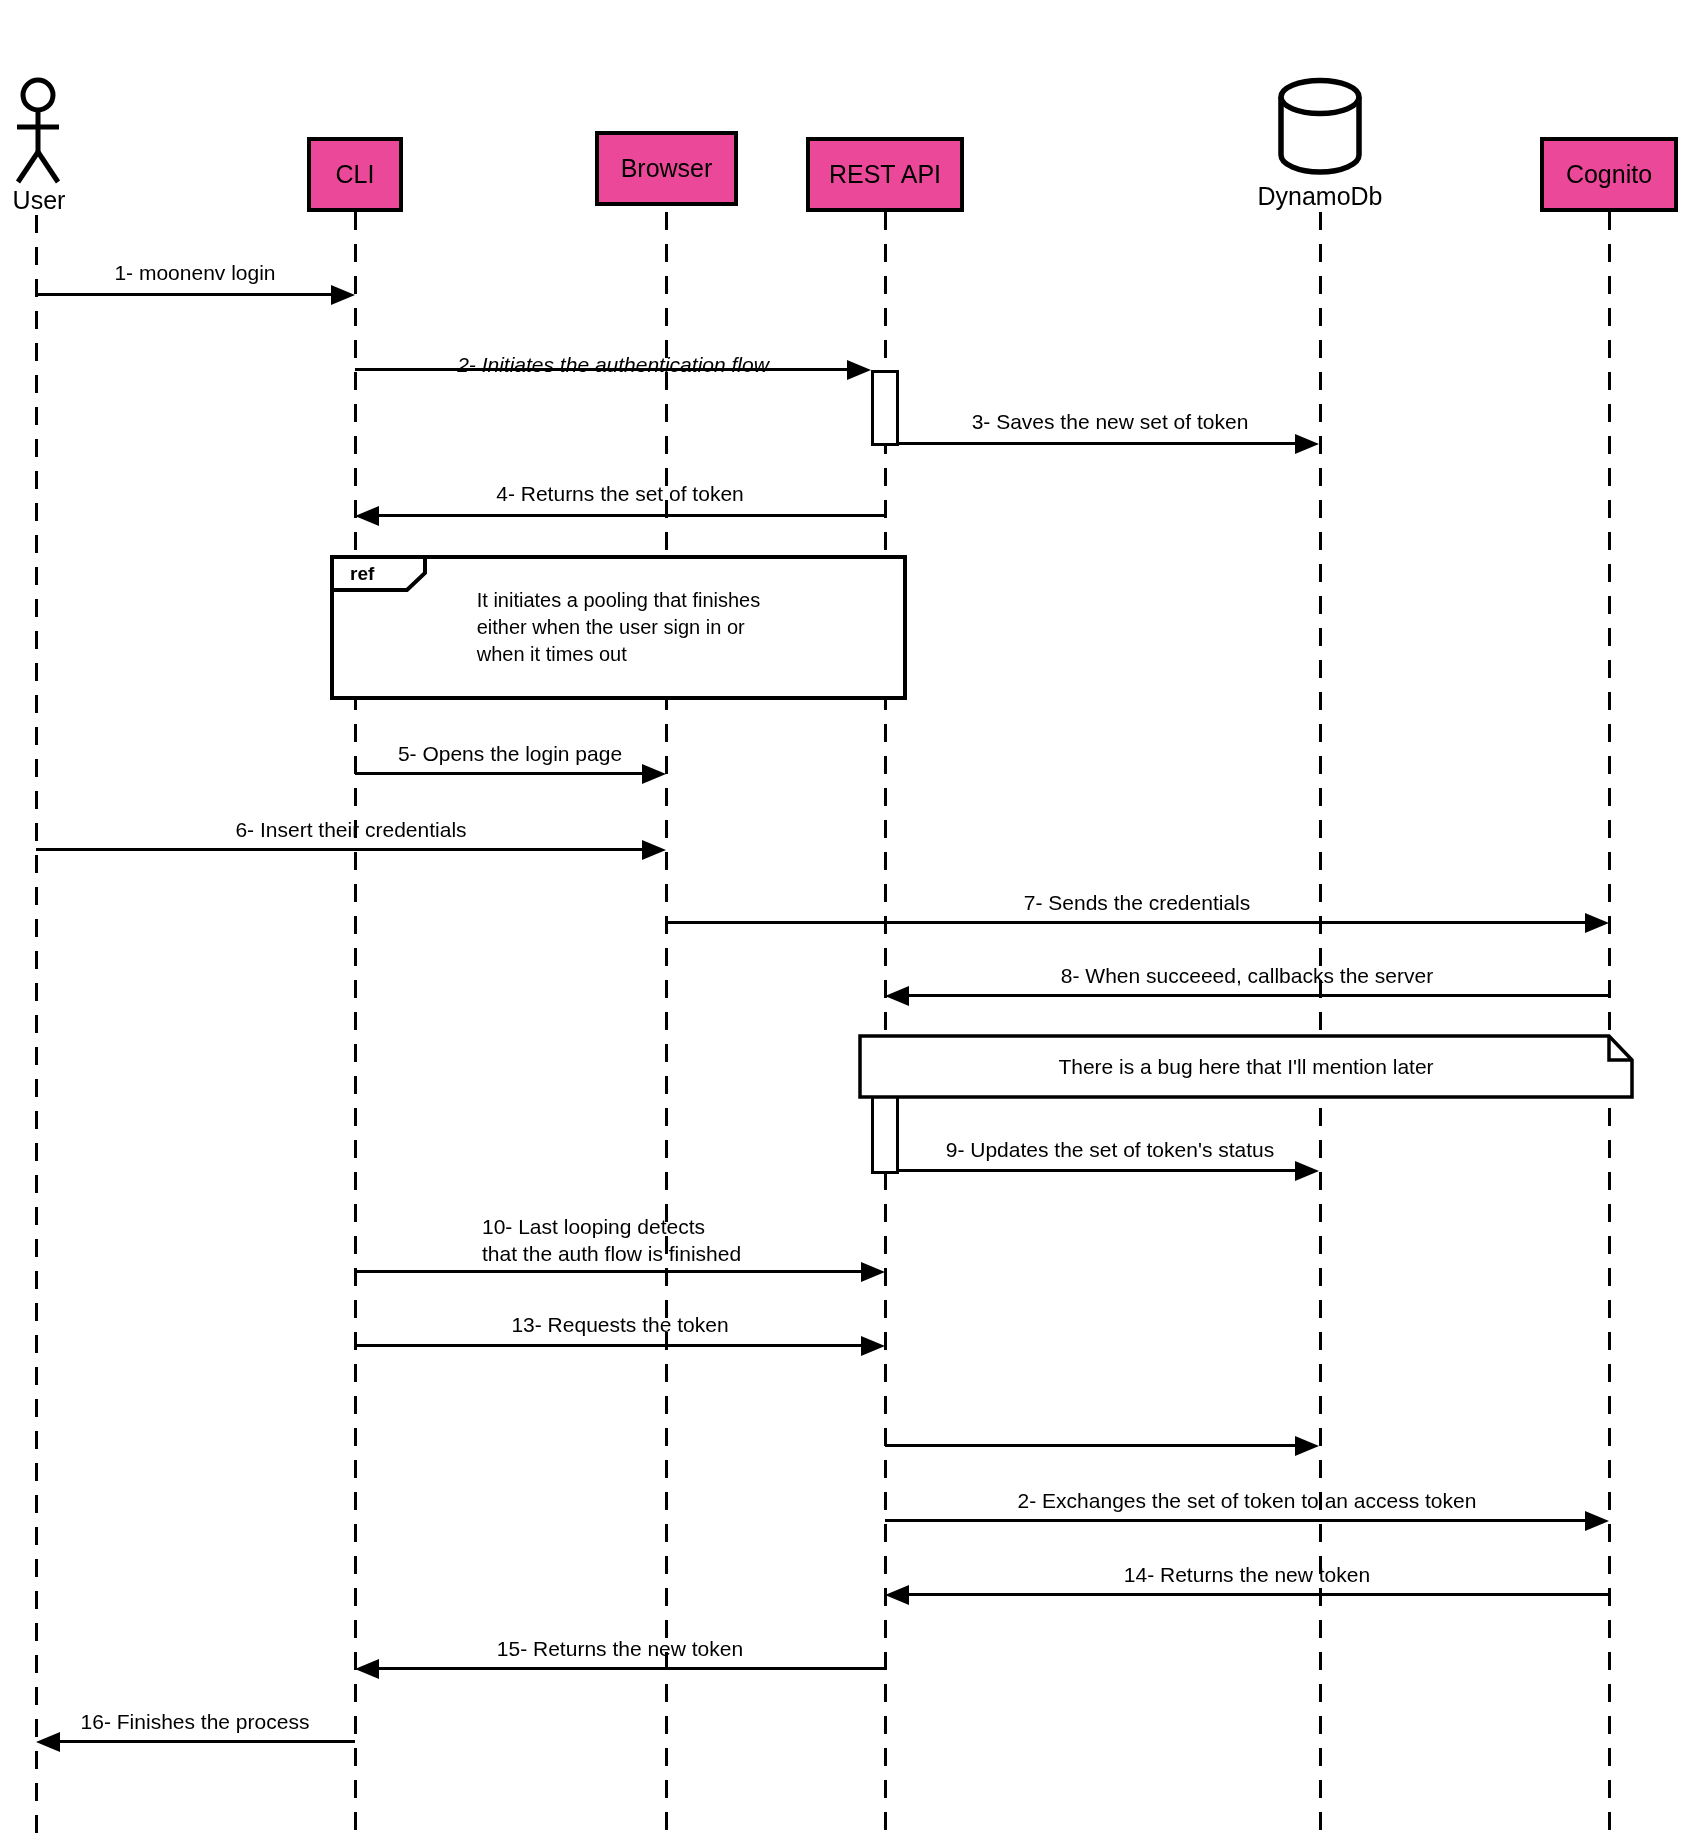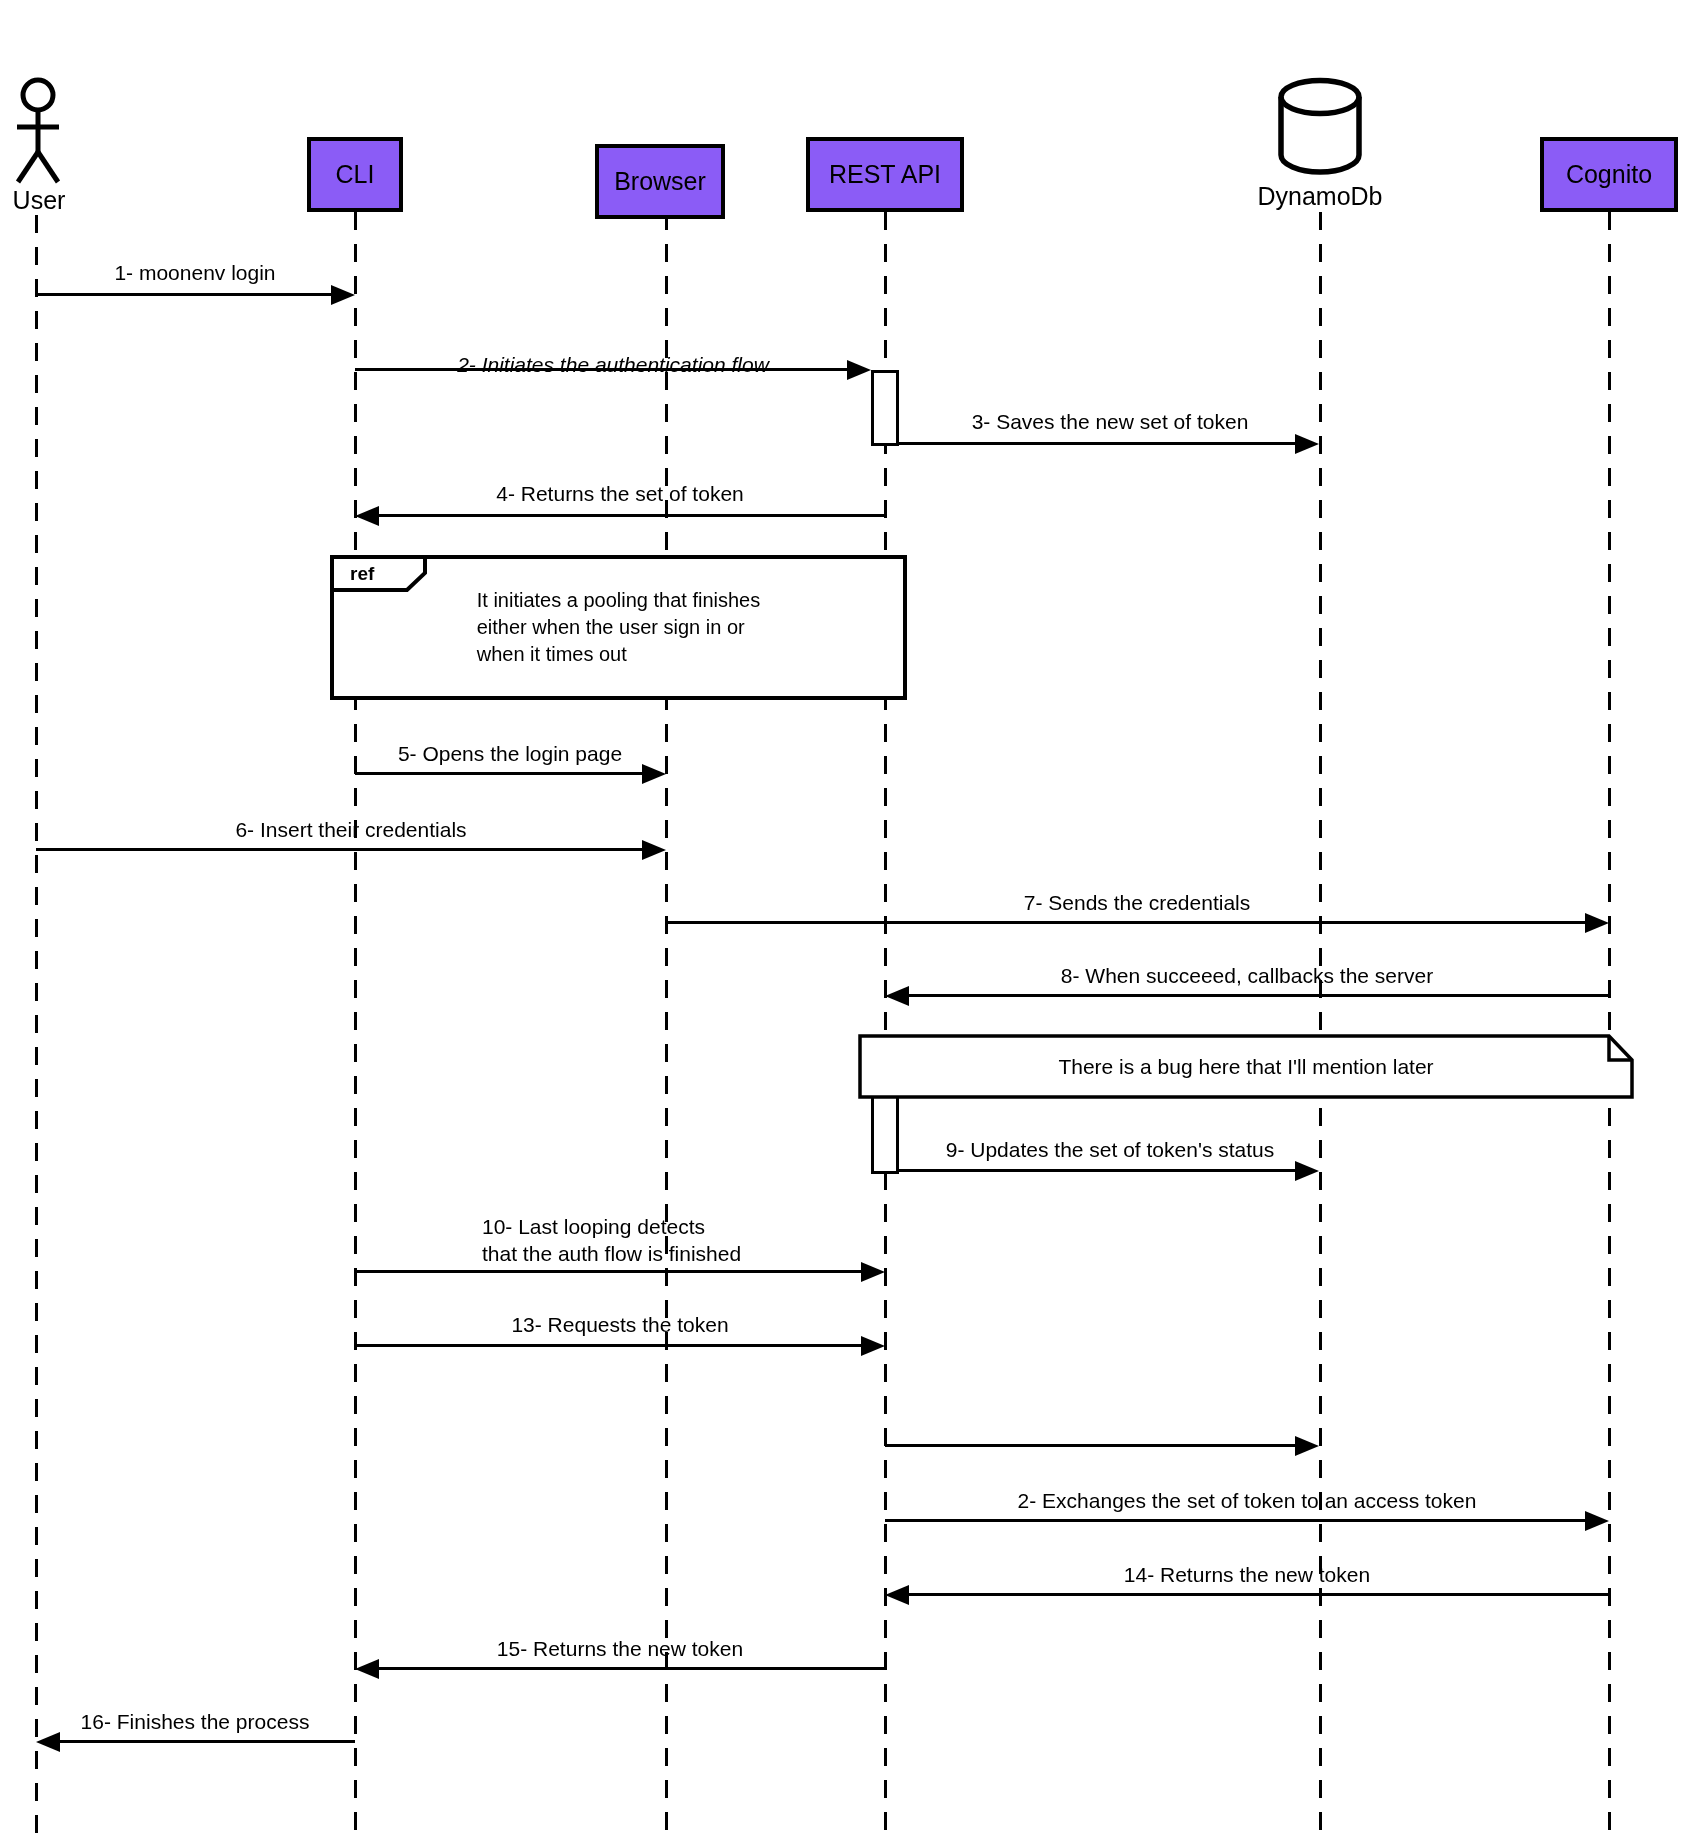--- a/index.html
+++ b/index.html
@@ -9,21 +9,21 @@
   }
   .title {
     position:absolute; font-size:33px; white-space:nowrap;
     transform:translateX(-50%);
   }
   .lifeline {
     position:absolute; width:3px;
     background-image:repeating-linear-gradient(to bottom,#000 0,#000 18px,transparent 18px,transparent 32px);
   }
   .pbox {
-    position:absolute; box-sizing:border-box; border:4px solid #000; background:#8b5cf6;
+    position:absolute; box-sizing:border-box; border:4px solid #000; background:#ec4899;
     display:flex; align-items:center; justify-content:center;
     font-size:25px; white-space:nowrap;
   }
   .plabel {
     position:absolute; font-size:25px; white-space:nowrap; transform:translateX(-50%);
   }
   .shape-svg { position:absolute; }
   .msg-line { position:absolute; height:3px; background:#000; }
   .head { position:absolute; width:0; height:0; border-top:10px solid transparent; border-bottom:10px solid transparent; }
   .head.right { border-left:24px solid #000; }
@@ -73,21 +73,21 @@
     <line x1="26" y1="34" x2="26" y2="77" stroke="#000" stroke-width="5"></line>
     <line x1="5" y1="51" x2="47" y2="51" stroke="#000" stroke-width="5"></line>
     <line x1="26" y1="76" x2="6" y2="106" stroke="#000" stroke-width="5"></line>
     <line x1="26" y1="76" x2="46" y2="106" stroke="#000" stroke-width="5"></line>
   </svg>
   <div class="plabel" style="left:39px; top:186px;">User</div>
 
   <div class="pbox" style="left:307px; top:137px; width:96px; height:75px;">
     <span>CLI</span>
   </div>
-  <div class="pbox" style="left:595px; top:144px; width:130px; height:75px;">
+  <div class="pbox" style="left:595px; top:131px; width:143px; height:75px;">
     <span>Browser</span>
   </div>
   <div class="pbox" style="left:806px; top:137px; width:158px; height:75px;">
     <span>REST API</span>
   </div>
   <div class="pbox" style="left:1540px; top:137px; width:138px; height:75px;">
     <span>Cognito</span>
   </div>
 
   <svg class="shape-svg" style="left:1276px; top:76px;" width="88" height="100" viewBox="0 0 88 100">

